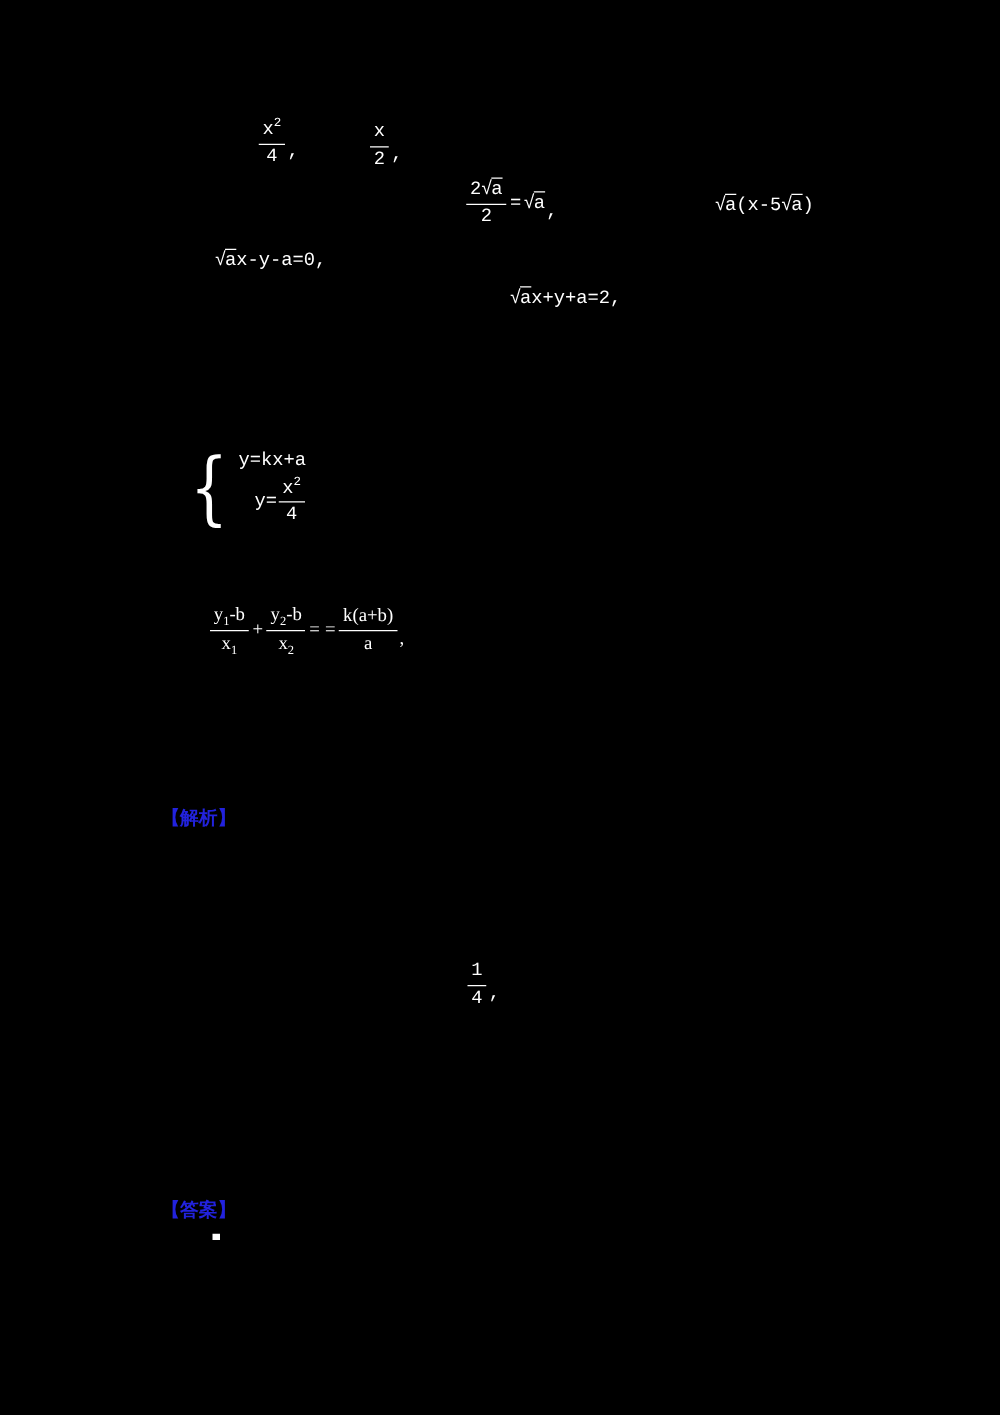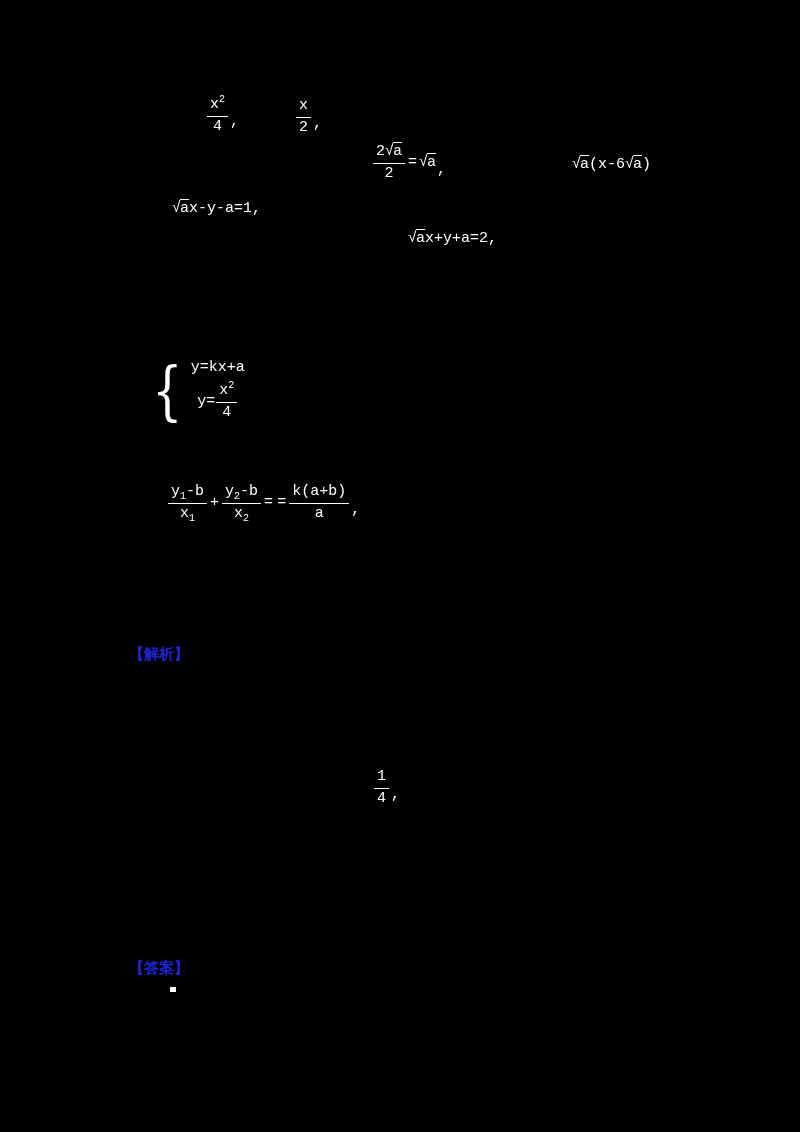--- a/index.html
+++ b/index.html
@@ -48,21 +48,21 @@
     font-family: "DejaVu Serif", serif;
     font-size: 64px;
     font-weight: 300;
     line-height: 68px;
     margin-right: 3px;
     transform: scaleX(0.75);
   }
   .sys-rows {
     display: flex;
     flex-direction: column;
-    align-items: center;
+    align-items: flex-end;
     gap: 3px;
   }
   .sys-row2 { display: inline-flex; align-items: center; }
   .label {
     position: absolute;
     color: #2222dd;
     font-size: 15px;
     font-weight: bold;
     font-family: Liberation Sans, sans-serif;
     white-space: nowrap;
@@ -102,30 +102,30 @@
     </span>
     <span class="op">=</span>
     <span class="radical">√</span>
     <span class="rad">a</span>
     <span class="tail-mid">,</span>
   </div>
 
   <div class="formula" style="left:572px; top:156px;">
     <span class="radical">√</span>
     <span class="rad">a</span>
-    <span>(x-6</span>
+    <span>(x-5</span>
     <span class="radical">√</span>
     <span class="rad">a</span>
     <span>)</span>
   </div>
 
   <div class="formula" style="left:172px; top:200px;">
     <span class="radical">√</span>
     <span class="rad">a</span>
-    <span>x-y-a=1</span>
+    <span>x-y-a=0</span>
     <span>,</span>
   </div>
 
   <div class="formula" style="left:408px; top:230px;">
     <span class="radical">√</span>
     <span class="rad">a</span>
     <span>x+y+a=2</span>
     <span>,</span>
   </div>
 
@@ -136,21 +136,21 @@
       <span class="sys-row2">
         <span>y=</span>
         <span class="frac">
           <span class="num"><span>x</span><sup>2</sup></span>
           <span class="den">4</span>
         </span>
       </span>
     </span>
   </div>
 
-  <div class="formula" style="left:167px; top:483px;">
+  <div class="formula" style="left:167px; top:483px;font-family:Liberation Serif, serif;">
     <span class="frac">
       <span class="num"><span>y</span><sub>1</sub><span>-b</span></span>
       <span class="den"><span>x</span><sub>1</sub></span>
     </span>
     <span class="op">+</span>
     <span class="frac">
       <span class="num"><span>y</span><sub>2</sub><span>-b</span></span>
       <span class="den"><span>x</span><sub>2</sub></span>
     </span>
     <span class="op">=</span>

